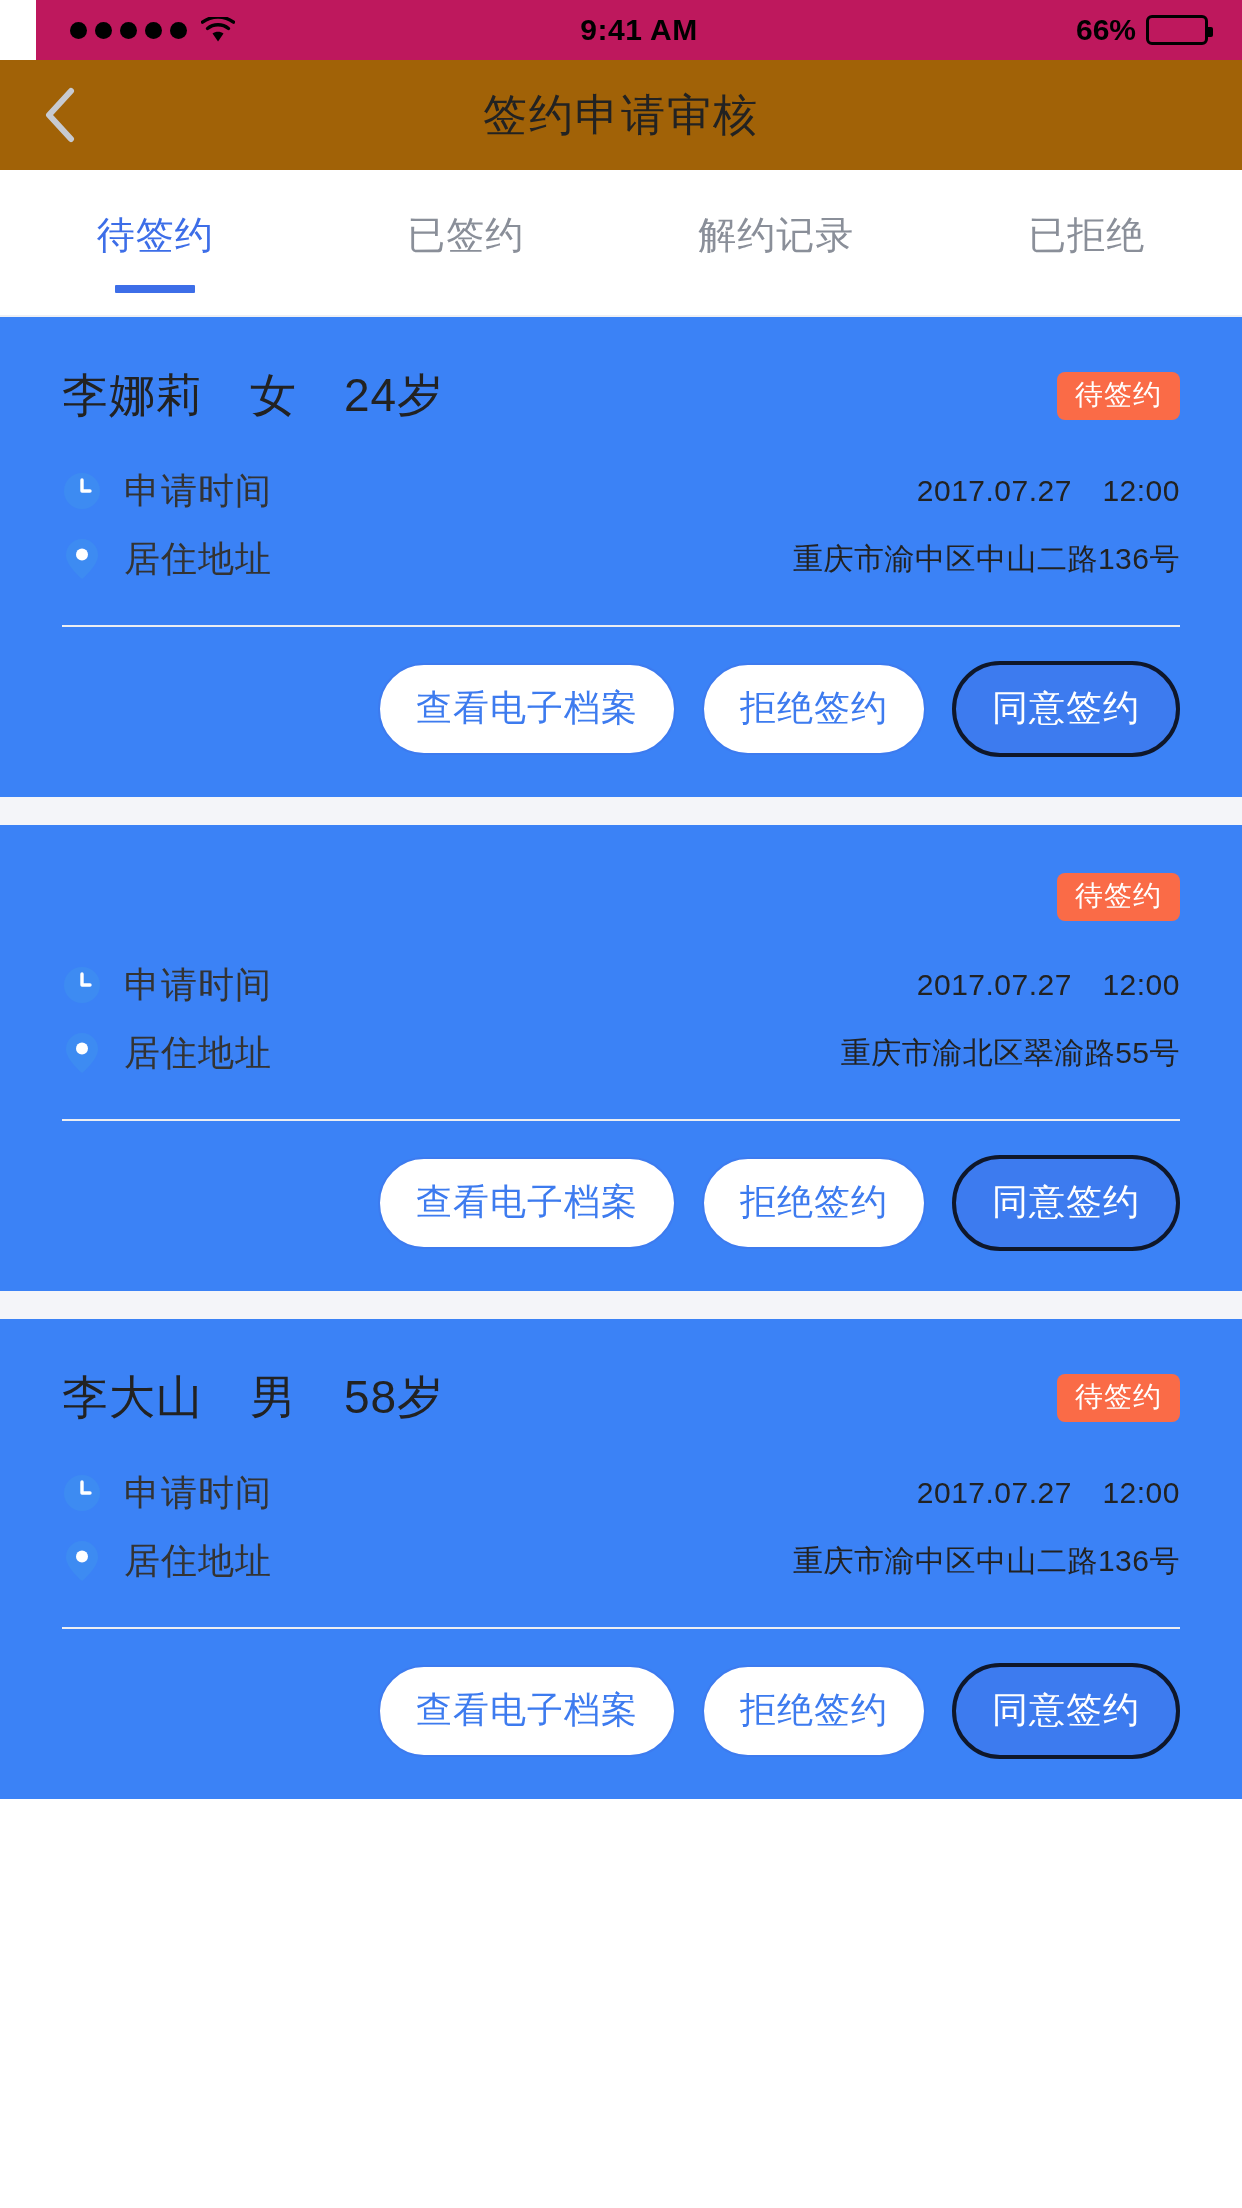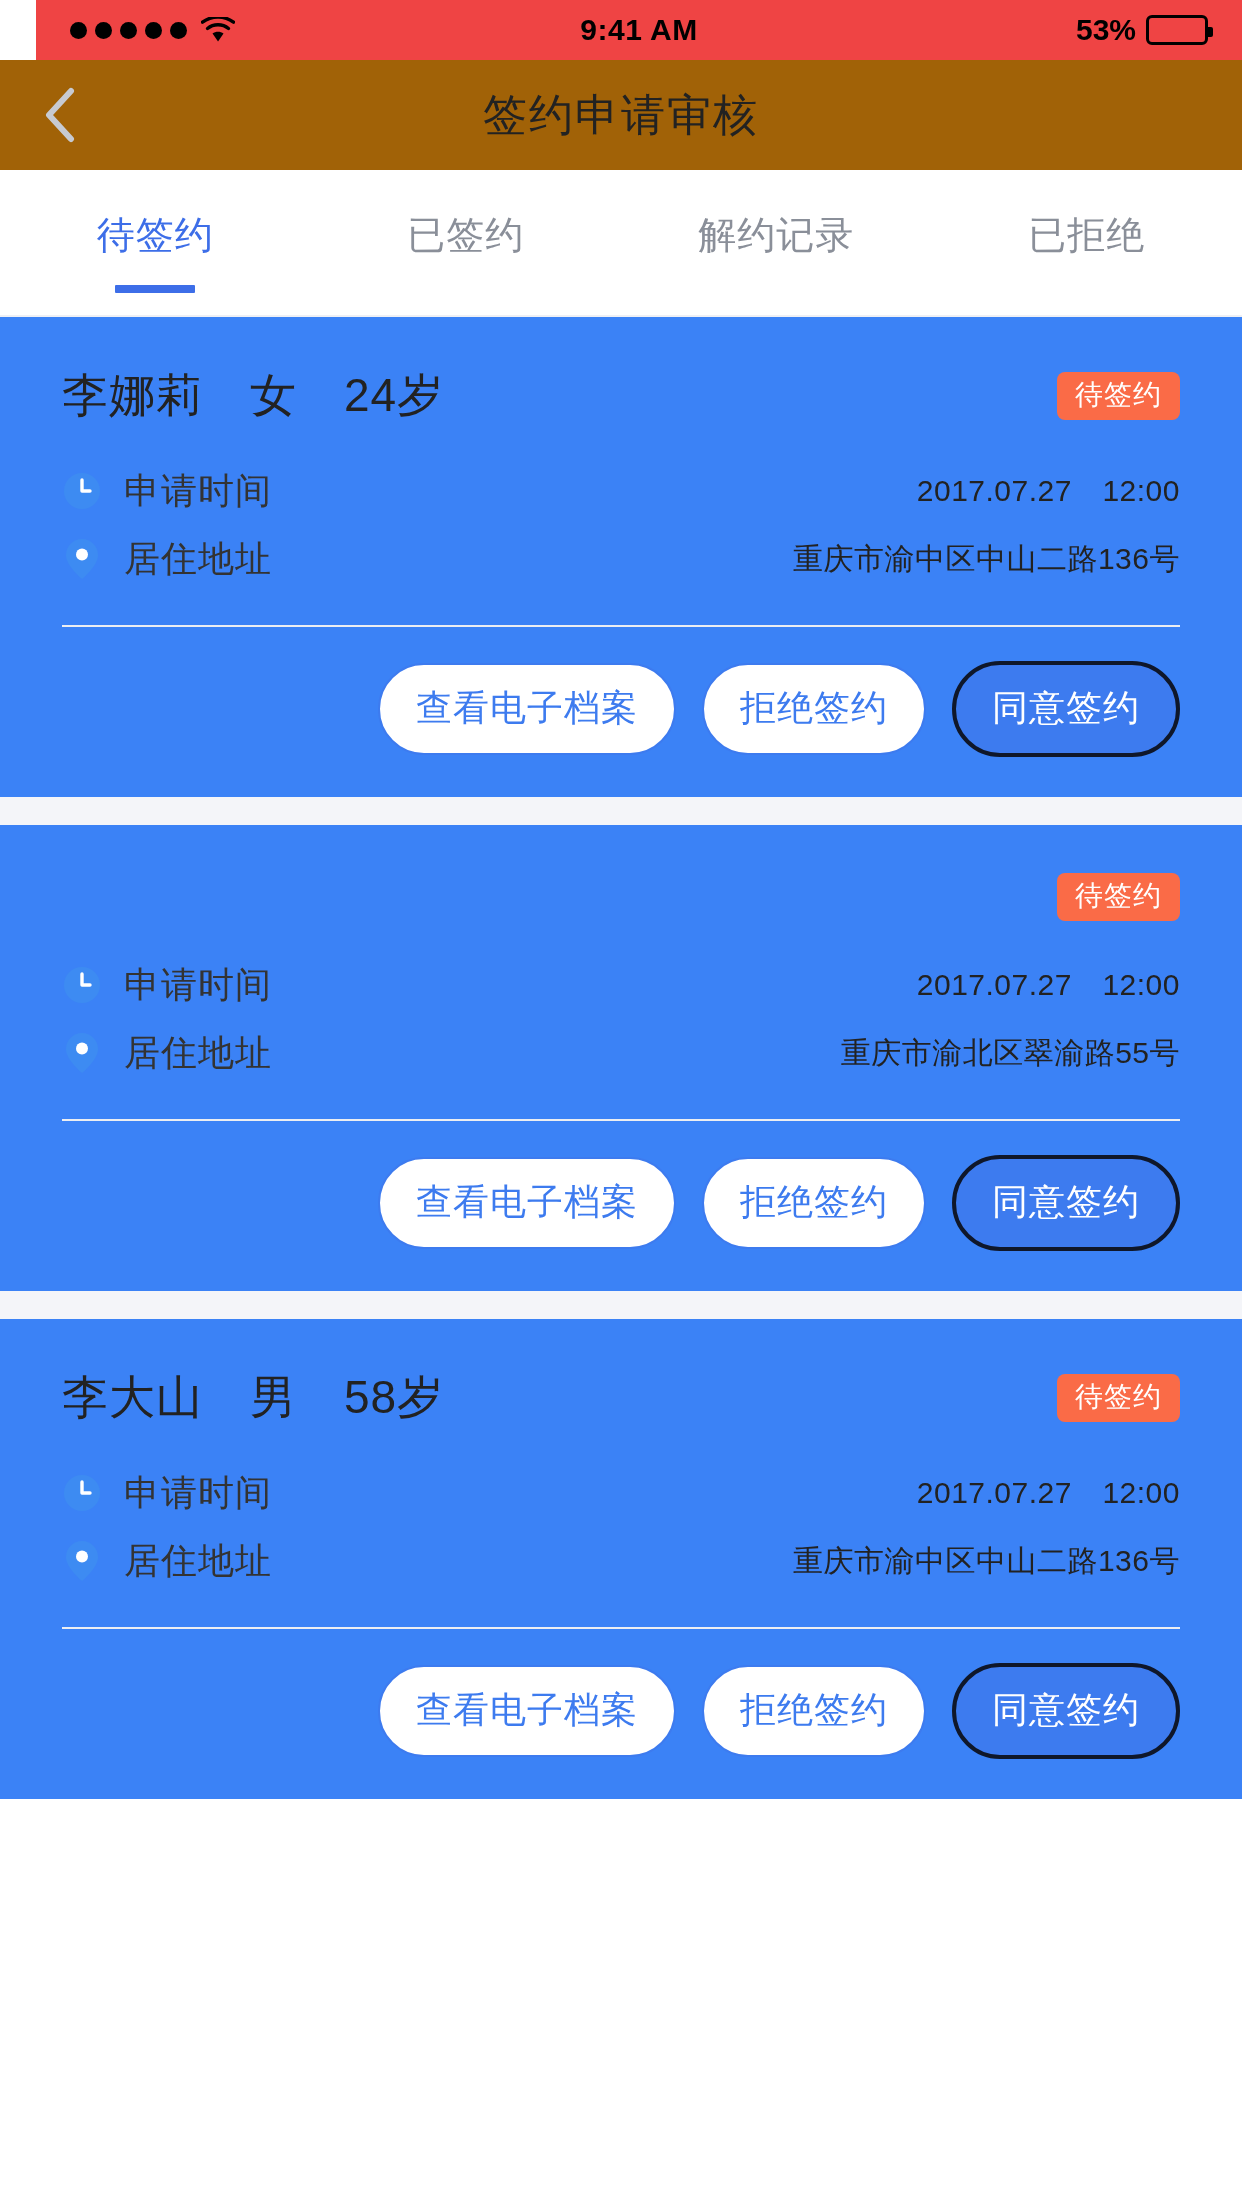--- a/index.html
+++ b/index.html
@@ -15,21 +15,21 @@
     position: relative;
   }
 
   
   .status-bar {
     height: 60px;
     display: flex;
     align-items: center;
     padding: 0 34px;
     box-sizing: border-box;
-    background: #ef4444;
+    background: #be185d;
     position: relative;
     margin-left: 36px;
   }
   .sb-left {
     display: flex;
     align-items: center;
     gap: 14px;
   }
   .signal-dots {
     display: flex;
@@ -276,21 +276,21 @@
     <span>
       <svg class="wifi-icon" viewBox="0 0 34 26">
         <path d="M17 24.5 L11.5 16.5 C14.6 14.3 19.4 14.3 22.5 16.5 Z" fill="#000"></path>
         <path d="M6.5 11.5 C12.5 6.5 21.5 6.5 27.5 11.5" stroke="#000" stroke-width="3.4" fill="none" stroke-linecap="round"></path>
         <path d="M1.5 5.2 C10.5 -1.6 23.5 -1.6 32.5 5.2" stroke="#000" stroke-width="3.4" fill="none" stroke-linecap="round"></path>
       </svg>
     </span>
   </div>
   <div class="sb-center">9:41 AM</div>
   <div class="sb-right">
-    <span class="battery-pct">53%</span>
+    <span class="battery-pct">66%</span>
     <span class="battery"><span class="battery-fill"></span></span>
   </div>
 </div>
 
 <div class="nav-bar">
   <div class="nav-back">
     <span>
       <svg width="34" height="56" viewBox="0 0 34 56">
         <path d="M28 4 L6 28 L28 52" stroke="#c7cad1" stroke-width="6" fill="none" stroke-linecap="round" stroke-linejoin="round"></path>
       </svg>

